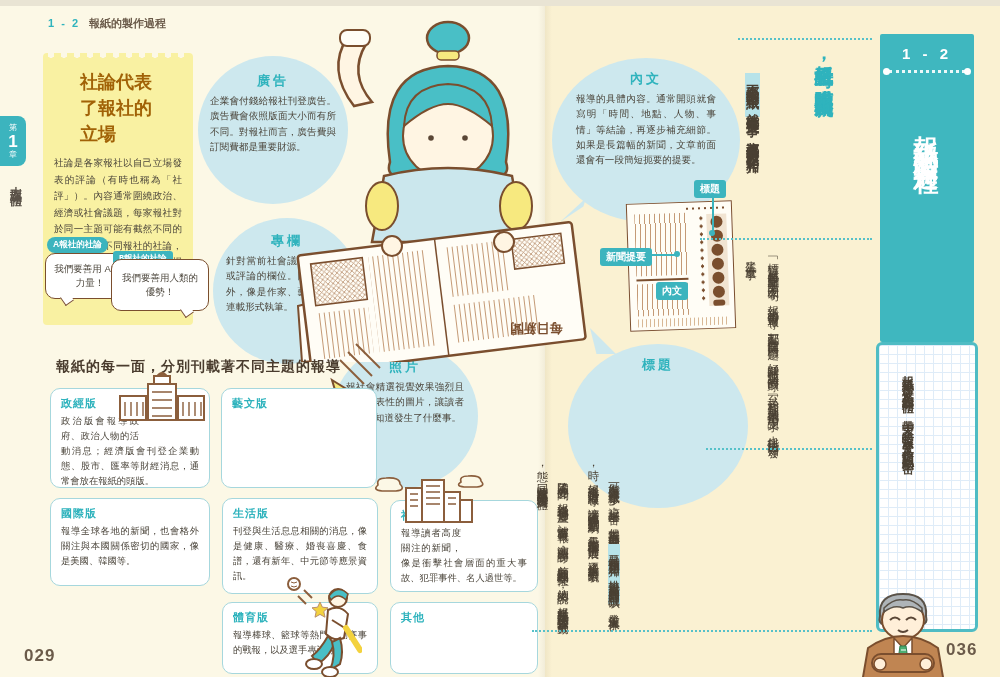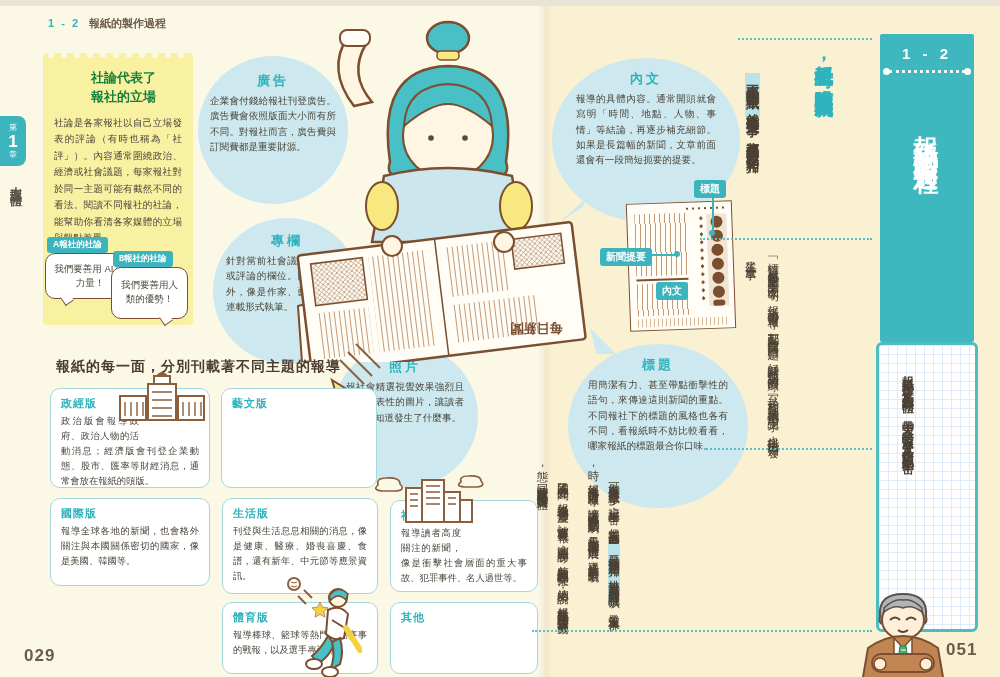--- a/index.html
+++ b/index.html
@@ -18,21 +18,21 @@
   .chtab { left:0; top:110px; width:26px; height:50px; background:#3CB4BE; border-radius:0 8px 8px 0;
            color:#fff; display:flex; flex-direction:column; align-items:center; justify-content:center; line-height:1; }
   .chtab .s { font-size:8px; } .chtab .b { font-size:17px; font-weight:bold; margin:1px 0; }
   .chside { left:7px; top:170px; font-size:12px; color:#5A5248; letter-spacing:3px; font-weight:bold; }
 
   
   .note { left:43px; top:47px; width:150px; height:272px; background:#F9F1A2; border-radius:4px; }
   .perf { position:absolute; left:2px; right:2px; top:-1px; height:8px;
           background:radial-gradient(circle 3.4px at 6px 2.5px, #FCF8E6 97%, transparent) repeat-x;
           background-size:13px 8px; }
-  .note h3 { width:76px; margin:16px auto 6px; text-align:right; color:#15803d; font-size:13px; line-height:1.45; }
+  .note h3 { width:76px; margin:16px auto 6px; text-align:left; color:#a16207; font-size:18px; line-height:1.45; }
   .note .body { padding:2px 11px; font-size:9.6px; line-height:1.72; text-align:justify; color:#4A443A; }
   .chip { position:absolute; background:#3CB4BE; color:#fff; font-size:8.5px; padding:2px 6px; border-radius:3px; white-space:nowrap; font-weight:bold; }
   .spb { position:absolute; background:#fff; border:1.5px solid #7A4E2E; border-radius:10px;
          font-size:9.5px; line-height:1.5; text-align:center; display:flex; align-items:center; justify-content:center; padding:4px 6px; }
   .spb::after { content:""; position:absolute; bottom:-6px; left:16px; width:9px; height:9px; background:#fff;
                 border-right:1.5px solid #7A4E2E; border-bottom:1.5px solid #7A4E2E; transform:rotate(55deg); }
   .spb.right::after { left:auto; right:16px; }
 
   
   .bubble { position:absolute; background:#CDE8EE; border-radius:50%; text-align:center; padding-top:14px; }
@@ -107,24 +107,24 @@
     <span class="s">第</span>
     <span class="b">1</span>
     <span class="s">章</span>
   </div>
   <div class="abs chside v">大型媒體</div>
 
   <div class="abs note">
     <div class="perf"></div>
     <h3>社論代表了報社的立場</h3>
     <div class="body">社論是各家報社以自己立場發表的評論（有時也稱為「社評」）。內容通常圍繞政治、經濟或社會議題，每家報社對於同一主題可能有截然不同的看法。閱讀不同報社的社論，能幫助你看清各家媒體的立場與觀點差異。</div>
-    <span class="chip" style="left:4px; top:184px;">A報社的社論</span>
+    <span class="chip" style="left:4px; top:184px;border-radius:8px;">A報社的社論</span>
     <div class="spb" style="left:2px; top:200px; width:90px; height:46px;">我們要善用 AI 的力量！</div>
     <span class="chip" style="left:70px; top:198px;font-family:Liberation Mono, monospace;">B報社的社論</span>
-    <div class="spb right" style="left:68px; top:214px; width:77px; height:52px;font-family:Liberation Mono, monospace;">我們要善用人類的優勢！</div>
+    <div class="spb right" style="left:68px; top:206px; width:98px; height:52px;">我們要善用人類的優勢！</div>
   </div>
 
   <div class="bubble" style="left:198px; top:50px; width:150px; height:148px; padding:16px 12px 0;">
     <div class="bt">廣告</div>
     <div class="bx">企業會付錢給報社刊登廣告。廣告費會依照版面大小而有所不同。對報社而言，廣告費與訂閱費都是重要財源。</div>
   </div>
   <div class="bubble" style="left:213px; top:212px; width:148px; height:146px; padding:14px 13px 0;">
     <div class="bt">專欄</div>
     <div class="bx">針對當前社會議題提出分析或評論的欄位。除了記者之外，像是作家、藝人也會以連載形式執筆。</div>
   </div>
@@ -133,21 +133,20 @@
     <div class="bx">報導的具體內容。通常開頭就會寫明「時間、地點、人物、事情」等結論，再逐步補充細節。如果是長篇幅的新聞，文章前面還會有一段簡短扼要的提要。</div>
   </div>
   <div class="tail" style="left:560px; top:192px; width:26px; height:24px; clip-path:polygon(100% 0, 0 100%, 90% 35%);"></div>
   <div class="bubble" style="left:332px; top:338px; width:146px; height:144px; padding:14px 14px 0;">
     <div class="bt">照片</div>
     <div class="bx">報社會精選視覺效果強烈且極具代表性的圖片，讓讀者一看就知道發生了什麼事。</div>
   </div>
   <div class="tail" style="left:590px; top:322px; width:26px; height:26px; clip-path:polygon(0 0, 100% 100%, 25% 100%);"></div>
   <div class="bubble" style="left:568px; top:338px; width:180px; height:164px; padding:12px 20px 0;">
     <div class="bt">標題</div>
-    <div class="bx">用簡潔有力、甚至帶點衝擊性的語句，來傳達這則新聞的重點。不同報社下的標題的風格也各有不同，看報紙時不妨比較看看，哪家報紙的標題最合你口味。</div>
   </div>
 
   <svg class="abs" style="left:296px; top:4px;" width="296" height="352" viewBox="0 0 296 352">
     <defs>
       <pattern id="plines" width="5" height="8" patternUnits="userSpaceOnUse">
         <rect width="5" height="8" fill="#FFFDF6"></rect>
           <line x1="2.5" y1="0" x2="2.5" y2="8" stroke="#C49A76" stroke-width="1"></line>
       </pattern>
       <pattern id="phatch" width="5" height="5" patternUnits="userSpaceOnUse">
         <rect width="5" height="5" fill="#FFFDF6"></rect>
@@ -334,14 +333,14 @@
     <path d="M48 40 q5 4 10 0" stroke="#5A4636" stroke-width="2" fill="none"></path>
     <path d="M18 58 Q35 46 53 46 Q71 46 88 58 L94 93 L12 93 Z" fill="#C08552" stroke="#7A4E2E" stroke-width="2"></path>
     <path d="M44 48 L53 58 L62 48 L62 64 L44 64 Z" fill="#fff" stroke="#7A4E2E" stroke-width="1.5"></path>
     <path d="M50 56 h6 l2 14 -5 6 -5 -6 Z" fill="#4CAF72" stroke="#2E7D4E" stroke-width="1"></path>
     <path d="M51 60 h5 M50 66 h6" stroke="#fff" stroke-width="1"></path>
     <rect x="22" y="64" width="62" height="18" rx="9" fill="#C08552" stroke="#7A4E2E" stroke-width="2"></rect>
     <circle cx="30" cy="74" r="6" fill="#FFEFD9" stroke="#7A4E2E" stroke-width="1.5"></circle>
     <circle cx="76" cy="74" r="6" fill="#FFEFD9" stroke="#7A4E2E" stroke-width="1.5"></circle>
   </svg>
 
-  <div class="abs pagenum" style="left:946px; top:634px;">051</div>
+  <div class="abs pagenum" style="left:946px; top:634px;">036</div>
 </div>
 
 </body></html>

